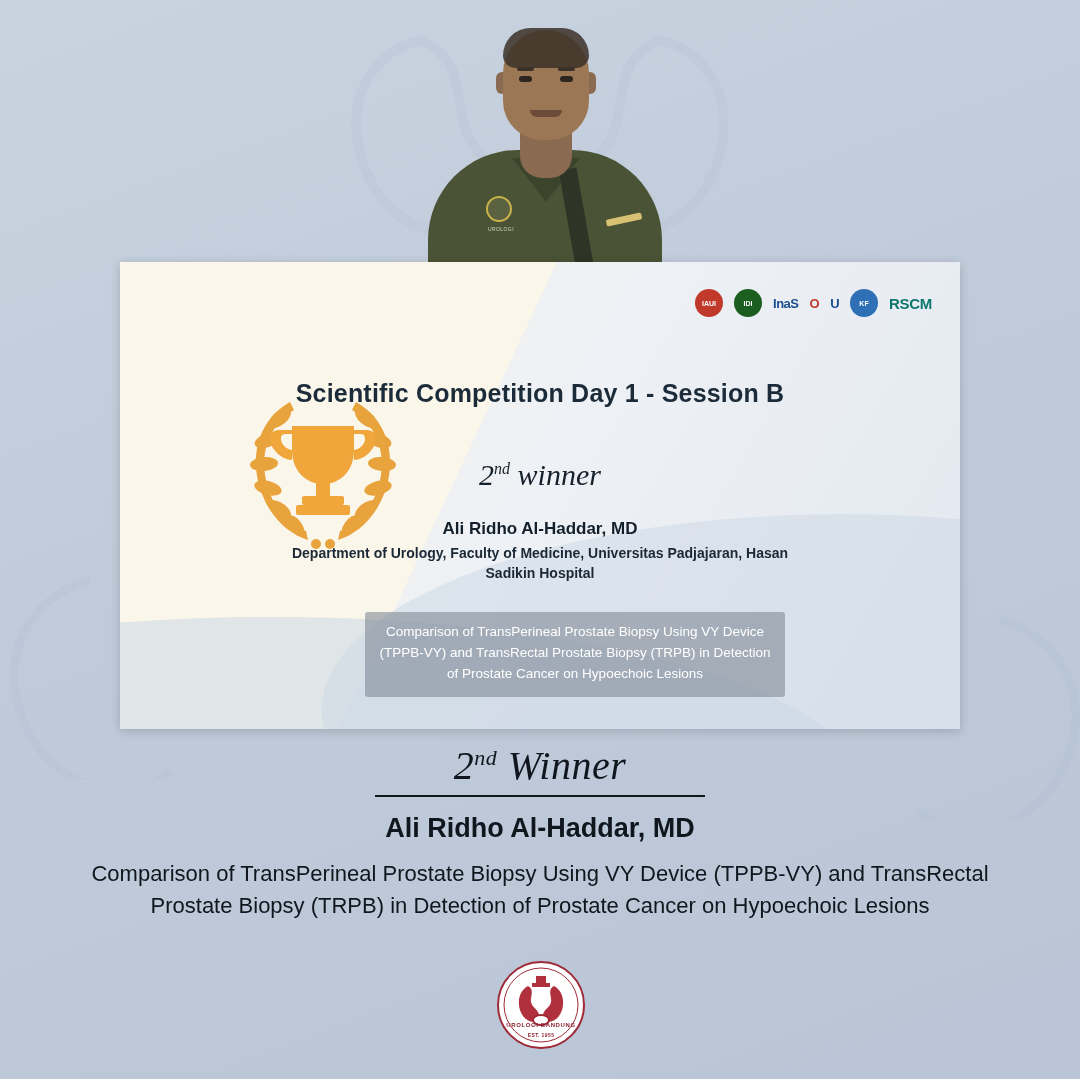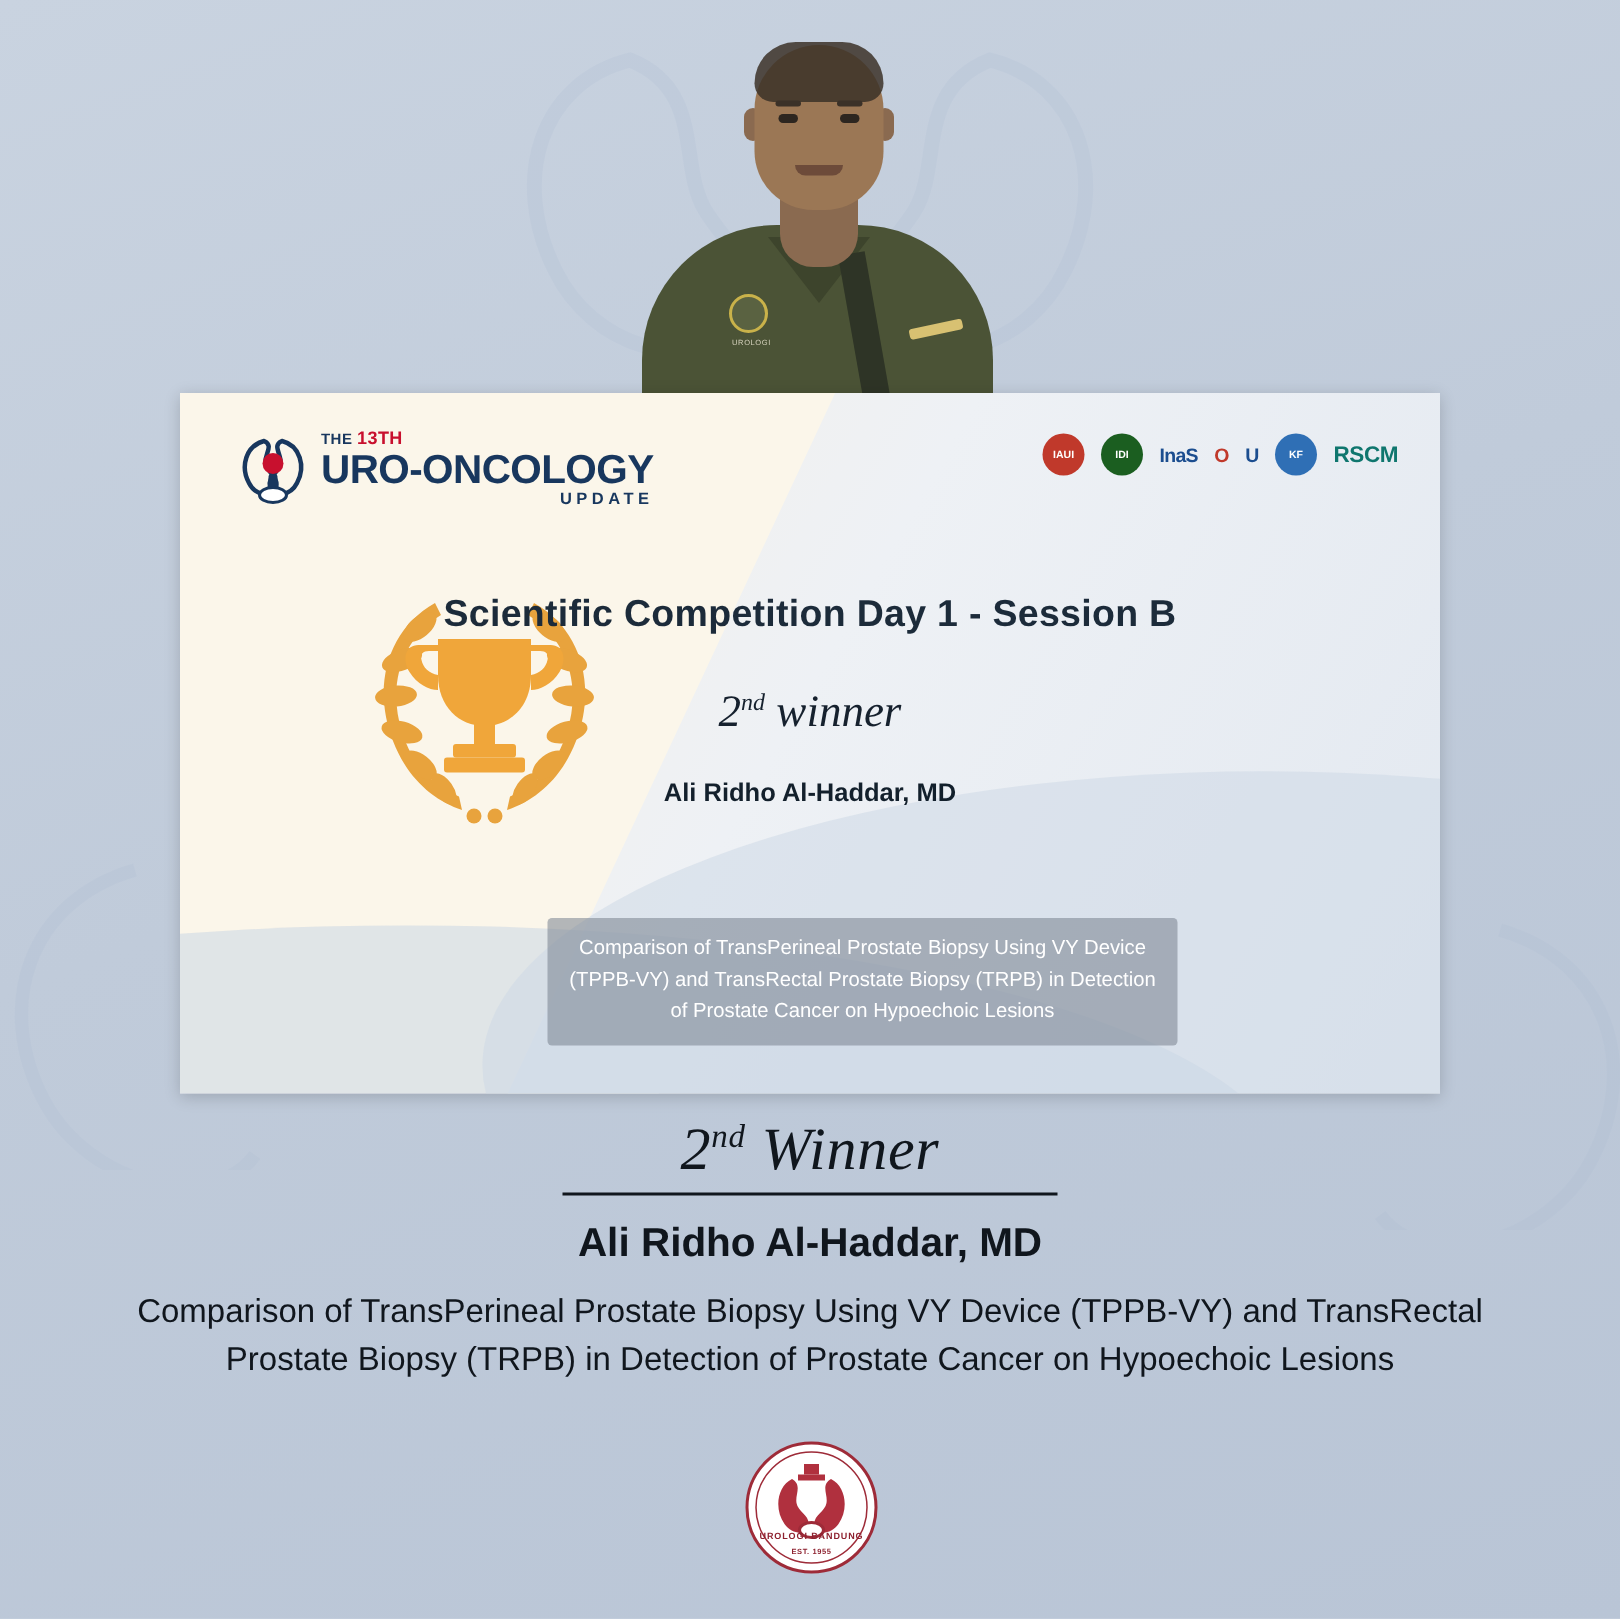--- a/index.html
+++ b/index.html
@@ -176,21 +176,20 @@
   .plogo-rscm {
     font-size: 15px; font-weight: bold; color: #0f766e;
     letter-spacing: -.3px;
   }
 
   .cert-title {
     position: absolute; left: 0; right: 0; top: 117px;
     text-align: center;
     font-size: 25px; font-weight: bold; color: #1c2b3a;
     letter-spacing: .2px;
-    margin-top: 16px;
   }
   .cert-rank {
     position: absolute; left: 0; right: 0; top: 196px;
     text-align: center;
     font-family: "Liberation Serif", serif;
     font-size: 30px; font-style: italic; color: #16212e;
   }
   .cert-rank sup { font-size: 16px; }
   .cert-name {
     position: absolute; left: 0; right: 0; top: 257px;
@@ -295,39 +294,20 @@
   </div>
 
   <div class="cert">
     <div class="cert-bg-cream"></div>
     <div class="cert-bg-wave"></div>
     <div class="cert-bg-wave3"></div>
     <div class="cert-bg-wave2"></div>
 
     <div class="cert-inner">
 
-      <div class="logo-uro">
-        <div class="logo-uro-mark">
-          <svg width="52" height="52" viewBox="0 0 52 52" aria-hidden="true">
-            <path d="M20 7 C8 10 4 24 10 35 C14 43 26 46 28 38 C30 31 22 28 21 22 C20 16 27 10 20 7 Z" fill="none" stroke="#18375e" stroke-width="3"></path>
-            <path d="M32 7 C44 10 48 24 42 35 C38 43 26 46 24 38 C22 31 30 28 31 22 C32 16 25 10 32 7 Z" fill="none" stroke="#18375e" stroke-width="3"></path>
-            <circle cx="26" cy="22" r="7" fill="#c8102e"></circle>
-            <rect x="23" y="29" width="6" height="11" rx="2" fill="#18375e"></rect>
-            <ellipse cx="26" cy="43" rx="9" ry="5" fill="#ffffff" stroke="#18375e" stroke-width="2"></ellipse>
-          </svg>
-        </div>
-        <div class="logo-uro-txt">
-          <div class="logo-the13">
-            <span>THE</span>
-            <span class="thirteen">13TH</span>
-          </div>
-          <div class="logo-main">URO-ONCOLOGY</div>
-          <div class="logo-update">UPDATE</div>
-        </div>
-      </div>
 
       <div class="partners">
         <div class="plogo">
           <div class="plogo-circ plogo-iaui">IAUI</div>
         </div>
         <div class="plogo">
           <div class="plogo-circ plogo-idi">IDI</div>
         </div>
         <div class="plogo plogo-inasou">
           <span>InaS</span>
@@ -372,20 +352,21 @@
       </div>
 
       <div class="cert-title">Scientific Competition Day 1 -  Session B</div>
 
       <div class="cert-rank">
         <span>2<sup>nd</sup></span>
         <span>winner</span>
       </div>
 
       <div class="cert-name">Ali Ridho Al-Haddar, MD</div>
+      <div class="cert-affil">Department of Urology, Faculty of Medicine, Universitas Padjajaran, Hasan Sadikin Hospital</div>
       <div class="cert-abstract">Comparison of TransPerineal Prostate Biopsy Using VY Device (TPPB-VY) and TransRectal Prostate Biopsy (TRPB) in Detection of Prostate Cancer on Hypoechoic Lesions</div>
     </div>
   </div>
 
   <div class="caption">
     <div class="cap-rank">
       <span>2<sup>nd</sup></span>
       <span>Winner</span>
     </div>
     <div class="cap-rule"></div>

